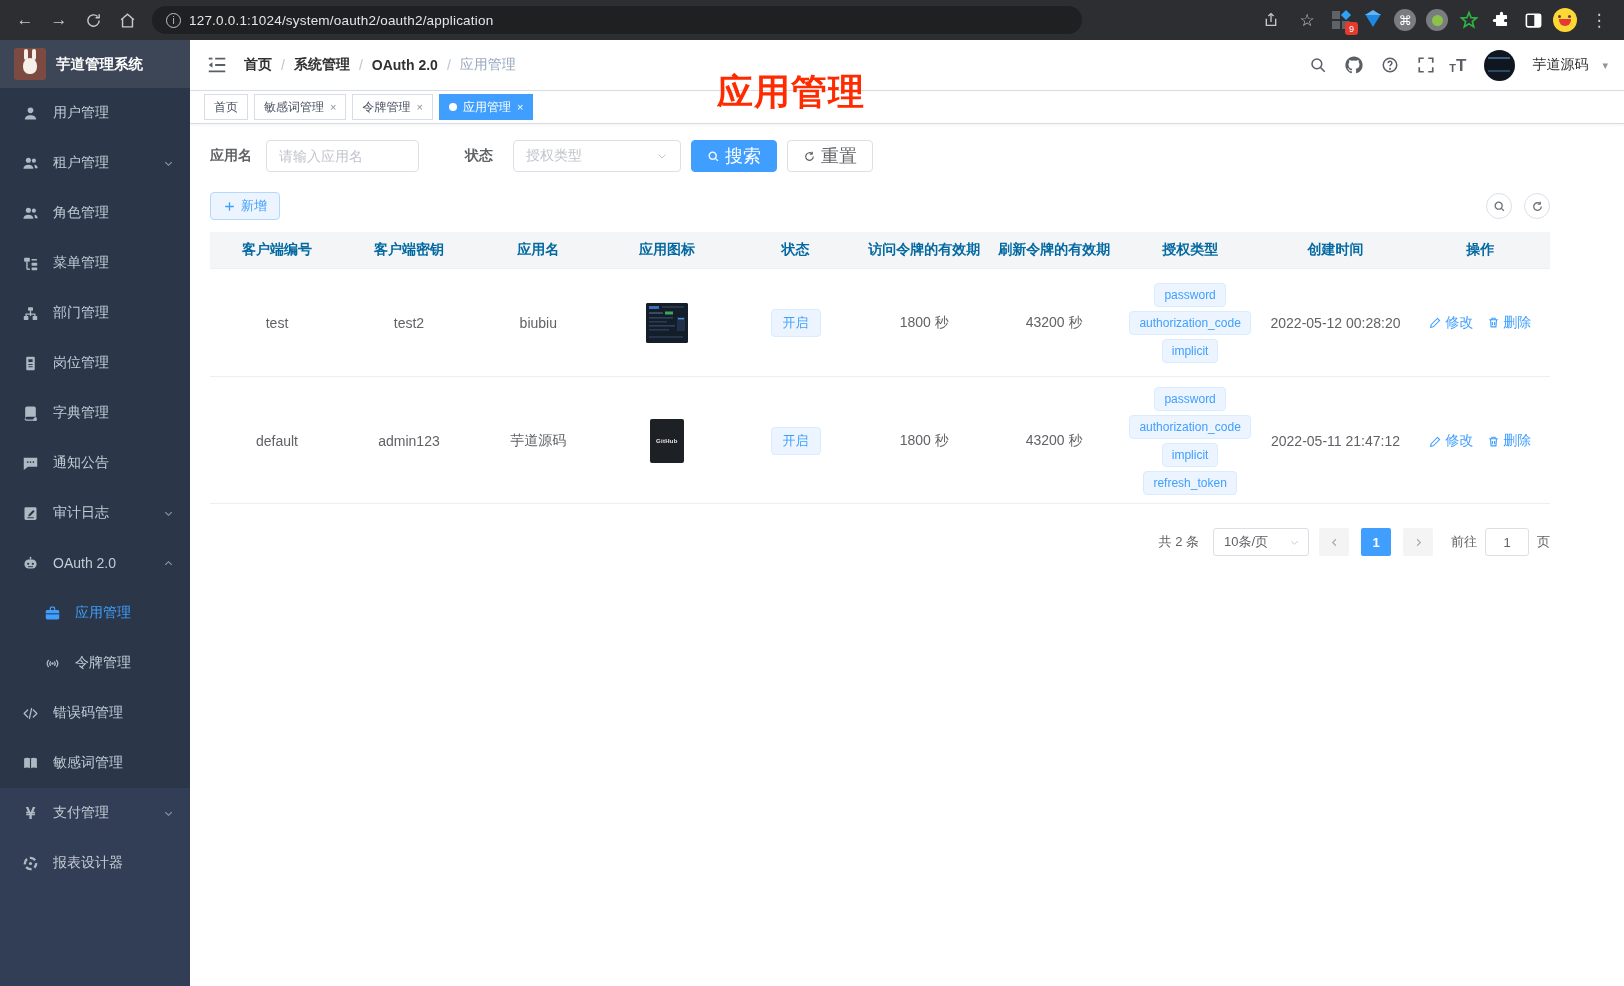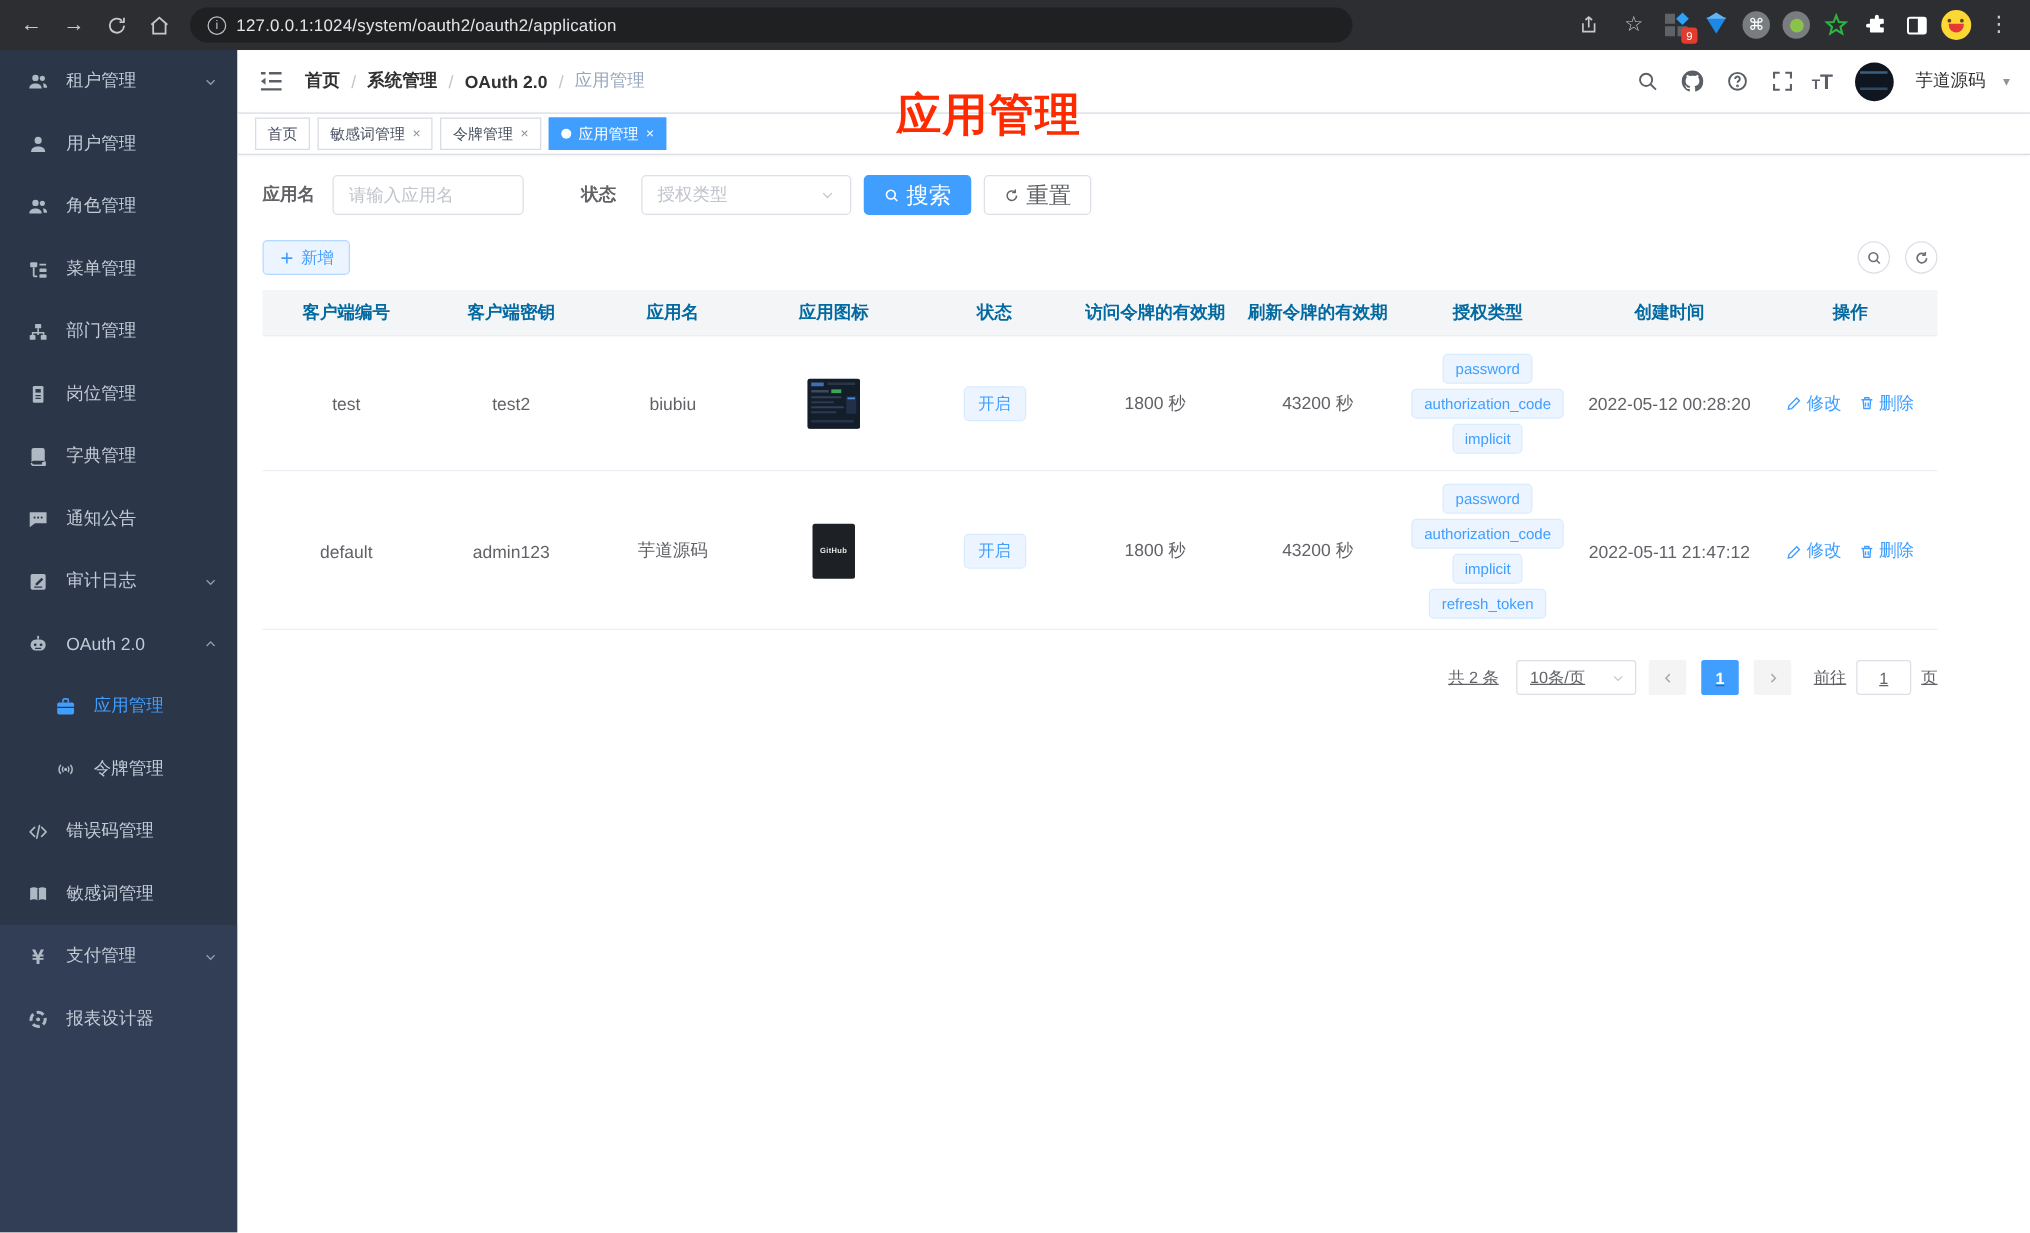--- a/index.html
+++ b/index.html
@@ -111,21 +111,21 @@
   .thumb.gh { width:34px; height:44px; background:#1d2025; }
   .thumb.gh span { position:absolute; left:0; right:0; top:50%; transform:translateY(-50%); color:#e8e8e8; font-size:6px; text-align:center; font-weight:bold; letter-spacing:.3px;}
   .etag { display:inline-flex; align-items:center; height:28px; padding:0 11px; background:#ecf5ff; border:1px solid #d9ecff; border-radius:4px; color:#409eff; font-size:13px; white-space:nowrap;}
   .grants { display:flex; flex-direction:column; align-items:center; gap:4px; }
   .grants .etag { height:24px; font-size:12px; padding:0 9px; }
   .op-links { display:flex; align-items:center; justify-content:center; gap:14px; }
   .op-link { color:#409eff; font-size:14px; display:inline-flex; align-items:center; gap:3px; cursor:pointer; white-space:nowrap;}
   .op-link svg { width:13px; height:13px; }
 
   
-  .pagination { display:flex; align-items:center; justify-content:flex-end; margin-top:24px; gap:10px; font-size:13px; color:#606266;text-decoration:underline; }
+  .pagination { display:flex; align-items:center; justify-content:flex-end; margin-top:24px; gap:10px; font-size:13px; color:#606266; }
   .pg-total { margin-right:4px; }
   .pg-size { width:96px; height:28px; border:1px solid #dcdfe6; border-radius:3px; display:flex; align-items:center; justify-content:space-between; padding:0 8px 0 10px; cursor:pointer; color:#606266;}
   .pg-size .caret { color:#c0c4cc; display:flex; }
   .pg-btn { width:30px; height:28px; background:#f4f4f5; border-radius:2px; display:flex; align-items:center; justify-content:center; color:#a8abb2; cursor:pointer; }
   .pg-btn svg { width:11px; height:11px; }
   .pg-page { width:30px; height:28px; background:#409eff; color:#fff; border-radius:2px; display:flex; align-items:center; justify-content:center; font-weight:bold; cursor:pointer; margin:0 2px;}
   .pg-goto { display:flex; align-items:center; gap:8px; margin-left:8px; }
   .pg-input { width:44px; height:28px; border:1px solid #dcdfe6; border-radius:3px; text-align:center; font-size:13px; color:#606266; outline:none; font-family:inherit;}
   svg { display:block; }
 </style>
@@ -197,46 +197,50 @@
     <div class="ext">
         <span class="emoji"></span>
       </div>
     <div class="bicon">⋮</div>
   </div>
 </div>
 
 <div class="app">
 
   <aside class="sidebar">
+    <div class="logo-bar">
+      <span class="logo-img"></span>
+      <span class="logo-title">芋道管理系统</span>
+    </div>
     <nav class="menu">
       <div id="menu-upper">
+          <div class="mitem">
+            <span class="ic">
+              <svg viewBox="0 0 24 24" fill="currentColor">
+                <circle cx="12" cy="7.5" r="4"></circle>
+                <path d="M4 20.5c0-4.2 3.6-6.2 8-6.2s8 2 8 6.2z"></path>
+              </svg>
+            </span>
+            <span>用户管理</span>
+          </div>
           <div class="mitem">
             <span class="ic">
               <svg viewBox="0 0 24 24" fill="currentColor">
                 <circle cx="9" cy="7.5" r="3.6"></circle>
                 <path d="M2 19.5c0-3.8 3.1-5.6 7-5.6s7 1.8 7 5.6z"></path>
                 <circle cx="16.8" cy="8" r="2.9"></circle>
                 <path d="M17.6 13.6c2.7.4 4.6 2 4.6 5.1h-4"></path>
               </svg>
             </span>
             <span>租户管理</span>
             <span class="arrow down">
               <svg viewBox="0 0 24 24" fill="none" stroke="currentColor" stroke-width="2.4">
                 <path d="M5 9l7 7 7-7"></path>
               </svg>
             </span>
-          </div>
-          <div class="mitem">
-            <span class="ic">
-              <svg viewBox="0 0 24 24" fill="currentColor">
-                <circle cx="12" cy="7.5" r="4"></circle>
-                <path d="M4 20.5c0-4.2 3.6-6.2 8-6.2s8 2 8 6.2z"></path>
-              </svg>
-            </span>
-            <span>用户管理</span>
           </div>
           <div class="mitem">
             <span class="ic">
               <svg viewBox="0 0 24 24" fill="currentColor">
                 <circle cx="9" cy="7.5" r="3.6"></circle>
                 <path d="M2 19.5c0-3.8 3.1-5.6 7-5.6s7 1.8 7 5.6z"></path>
                 <circle cx="16.8" cy="8" r="2.9"></circle>
                 <path d="M17.6 13.6c2.7.4 4.6 2 4.6 5.1h-4"></path>
               </svg>
             </span>

